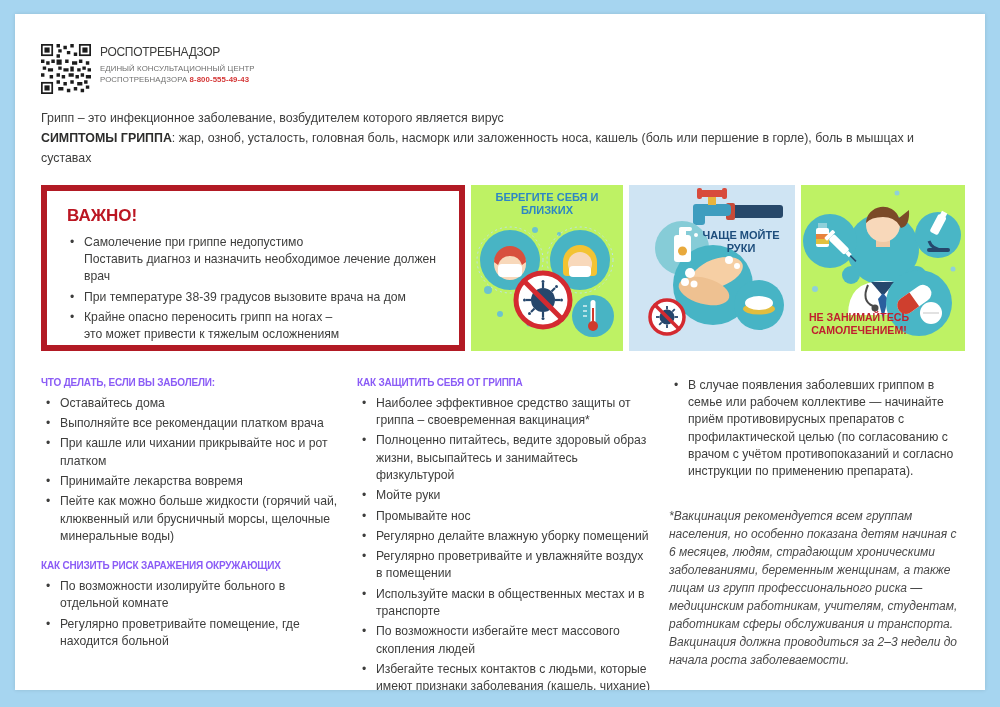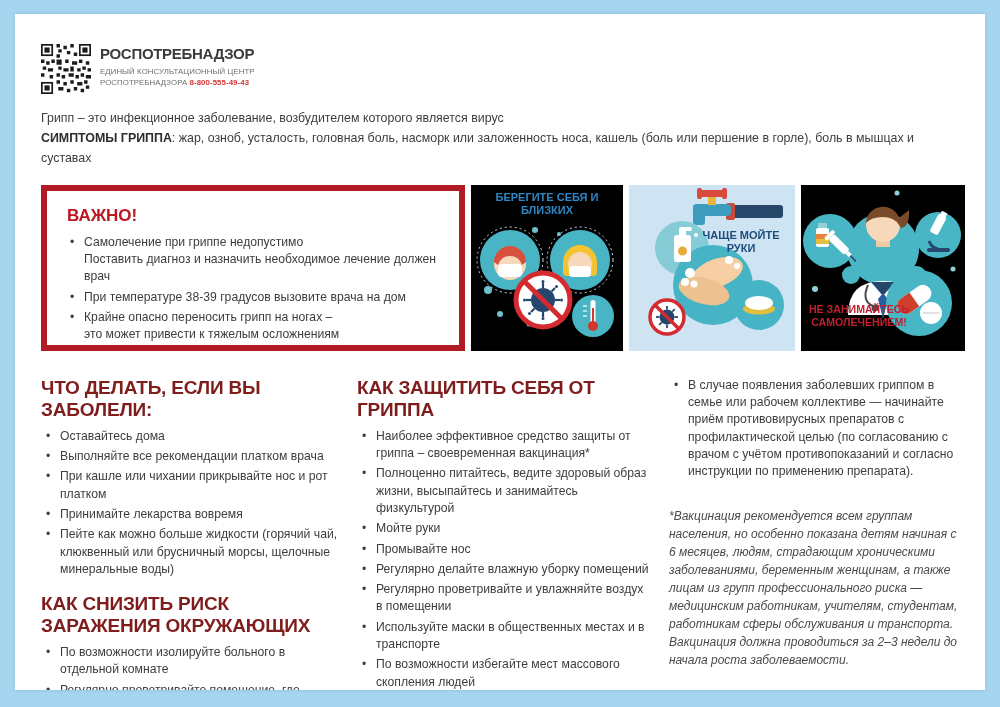--- a/index.html
+++ b/index.html
@@ -14,21 +14,21 @@
   .card{
     background:#ffffff;width:100%;height:100%;
     position:relative;overflow:hidden;
     box-shadow:0 0 4px rgba(0,0,0,.12);
   }
   
   .header{display:flex;align-items:flex-start;margin-top:30px;}
   .logo-block{width:259px;flex:none;box-sizing:border-box;padding-left:26px;display:flex;gap:9px;}
   .qr{width:50px;height:50px;flex:none;}
   .logo-text{padding-top:1px;}
-  .logo-title{font-size:15px;font-weight:bold;color:#3b3b3a;letter-spacing:-.3px;margin-bottom:4px;}
+  .logo-title{font-size:12px;font-weight:normal;color:#3b3b3a;letter-spacing:-.3px;margin-bottom:4px;}
   .logo-sub{font-size:7.8px;color:#6e6e6d;line-height:1.45;letter-spacing:.1px;}
   .logo-phone{color:#d43535;font-weight:bold;}
   .banner{
     flex:1;height:50px;background:#c1202f;border-top:3px solid #9e1b28;
     display:flex;align-items:center;justify-content:center;
     color:#fff;font-size:21px;font-weight:bold;letter-spacing:-.3px;
   }
   
   .intro{margin:15px 24px 0 26px;font-size:12.4px;line-height:1.6;color:#3d3d3c;}
   .intro b{color:#2c2c2b;}
@@ -38,35 +38,35 @@
     width:424px;flex:none;box-sizing:border-box;
     border:6px solid #b21a24;padding:8px 16px 8px 18px;background:#fff;
   }
   .important-title{color:#bb1622;font-size:17px;font-weight:bold;margin:7px 0 8px 2px;}
   ul.dots{list-style:none;margin:0;padding:0;}
   ul.dots li{
     position:relative;padding-left:19px;margin-bottom:3px;
     font-size:12.2px;line-height:1.42;white-space:pre-line;
   }
   ul.dots li::before{content:"•";position:absolute;left:5px;top:0;color:#3d3d3c;}
-  .panel{flex:none;position:relative;background:#000000;}
+  .panel{flex:none;position:relative;background:#bef264;}
   .panel.p1{width:152px;}
   .panel.p2{width:166px;background:#cfe4f3;}
   .panel.p3{width:164px;}
   .cap{font-weight:bold;text-align:center;line-height:1.25;}
   .cap-blue{color:#2e86c4;font-size:11px;margin:6px 10px 2px 10px;}
   .cap-navy{position:absolute;top:44px;left:66px;width:92px;color:#1d4d7c;font-size:11px;}
-  .cap-red{position:absolute;top:118px;left:0px;width:116px;color:#c0202f;font-size:10.6px;text-align:center;line-height:1.3;}
+  .cap-red{position:absolute;top:126px;left:0px;width:116px;color:#c0202f;font-size:10.6px;text-align:center;line-height:1.3;}
   .panel svg{display:block;}
   
   .cols{margin:26px 24px 0 26px;display:flex;gap:16px;}
   .col1{width:300px;flex:none;}
   .col2{width:296px;flex:none;}
   .col3{flex:1;}
-  .red-h{color:#7f1d1d;font-size:19px;font-weight:bold;letter-spacing:-.2px;margin:0 0 7px 0;}
+  .red-h{color:#8b5cf6;font-size:10px;font-weight:bold;letter-spacing:-.2px;margin:0 0 7px 0;}
   .red-h.second{margin-top:15px;}
   .footnote{
     margin-top:26px;font-size:12px;font-style:italic;
     line-height:1.5;color:#4a4a4a;
   }
   .more{
     margin-top:22px;text-align:right;font-size:10.8px;color:#8a8a8a;
   }
 </style>
 </head>

